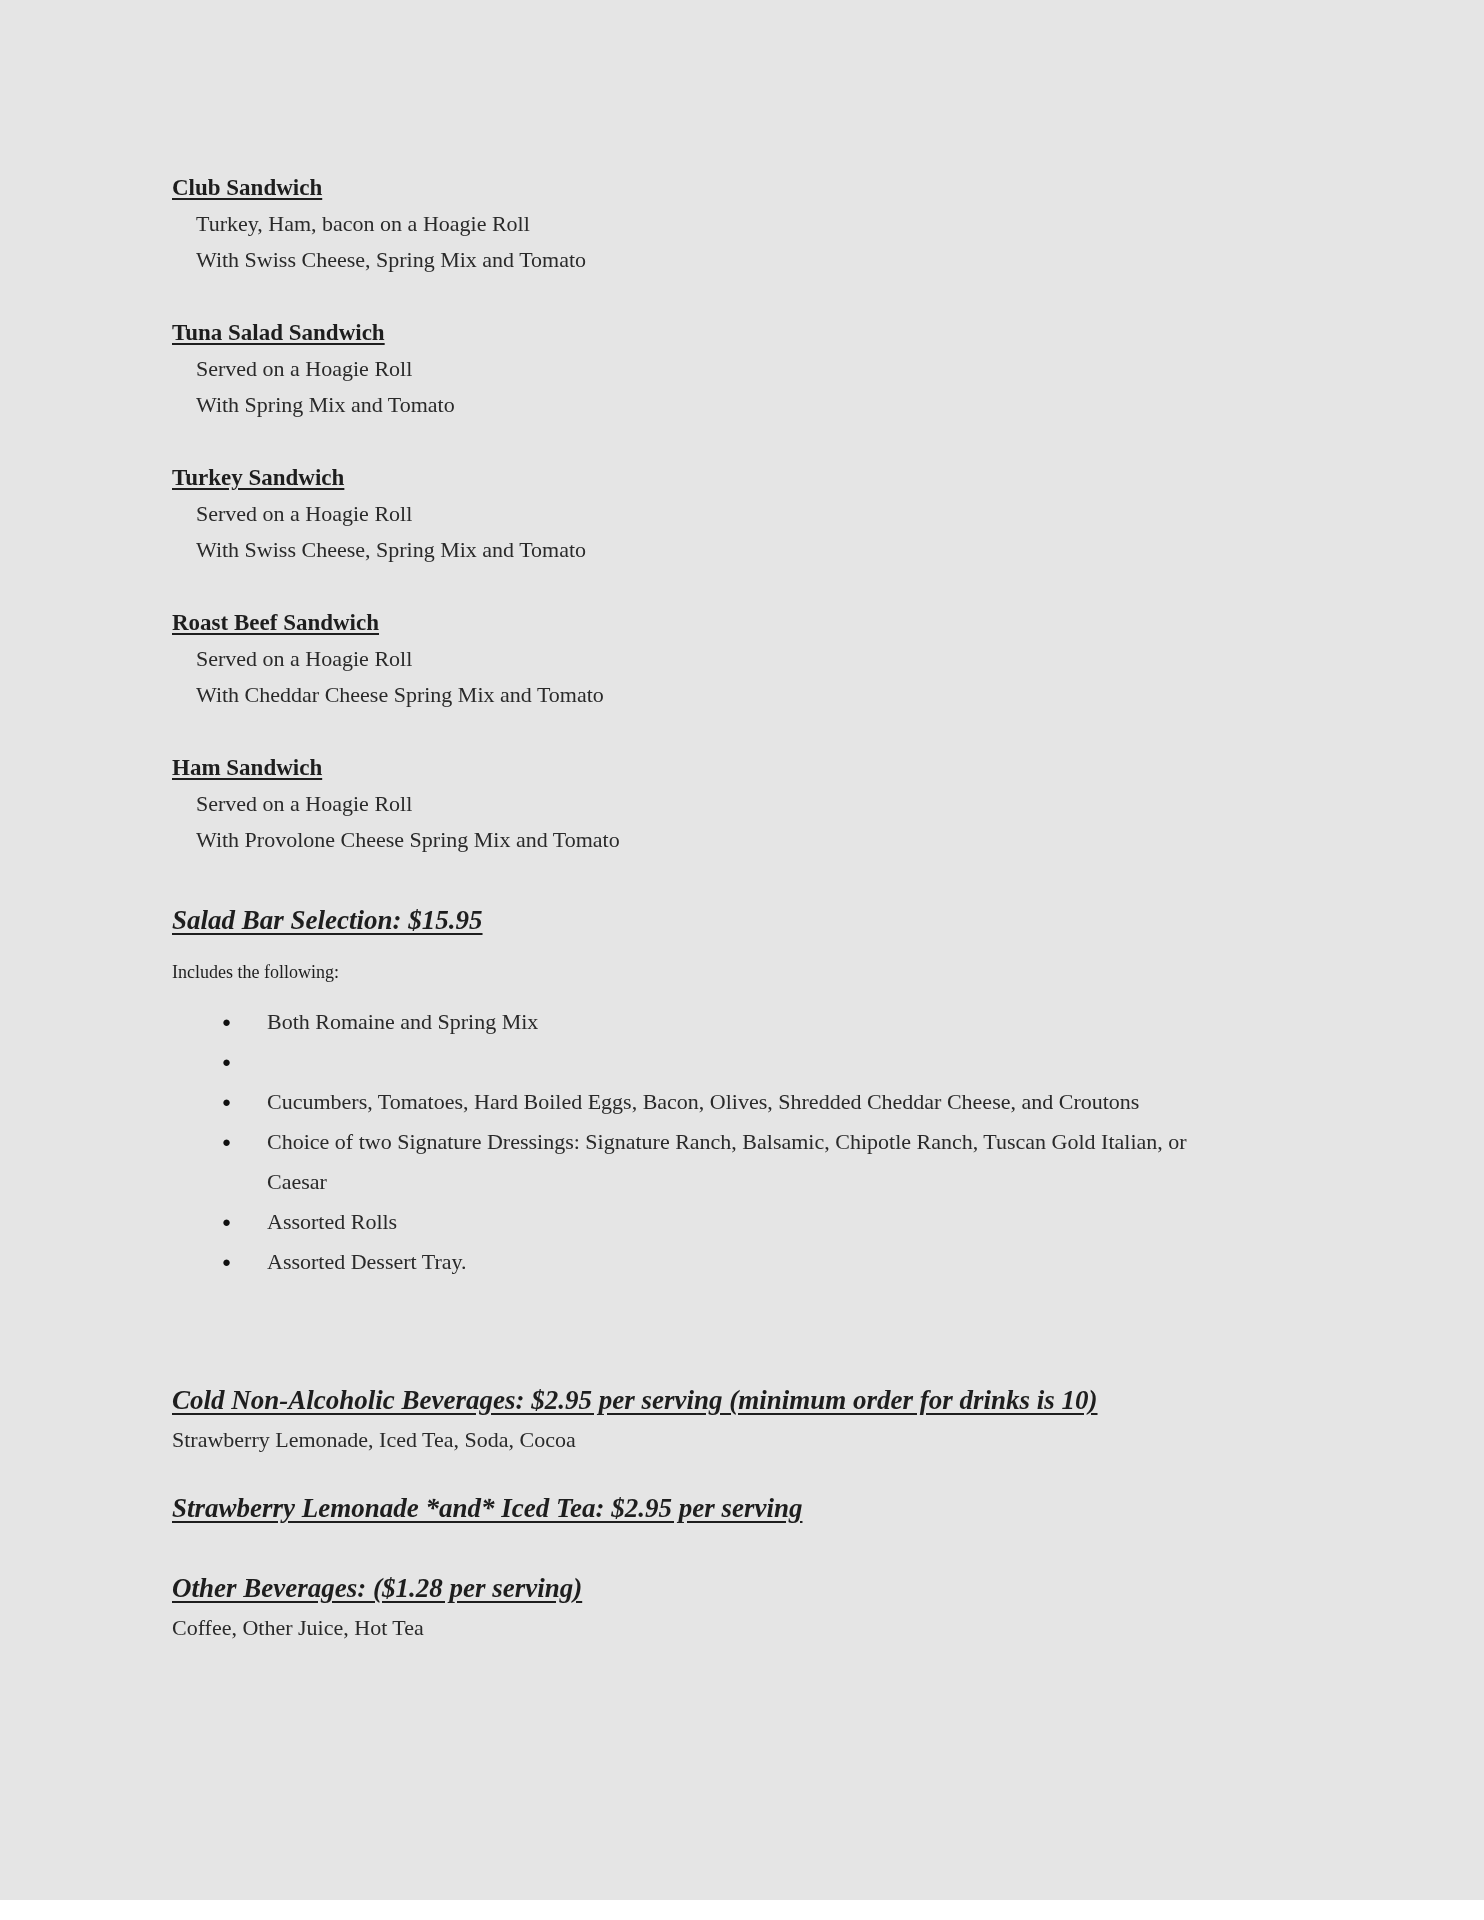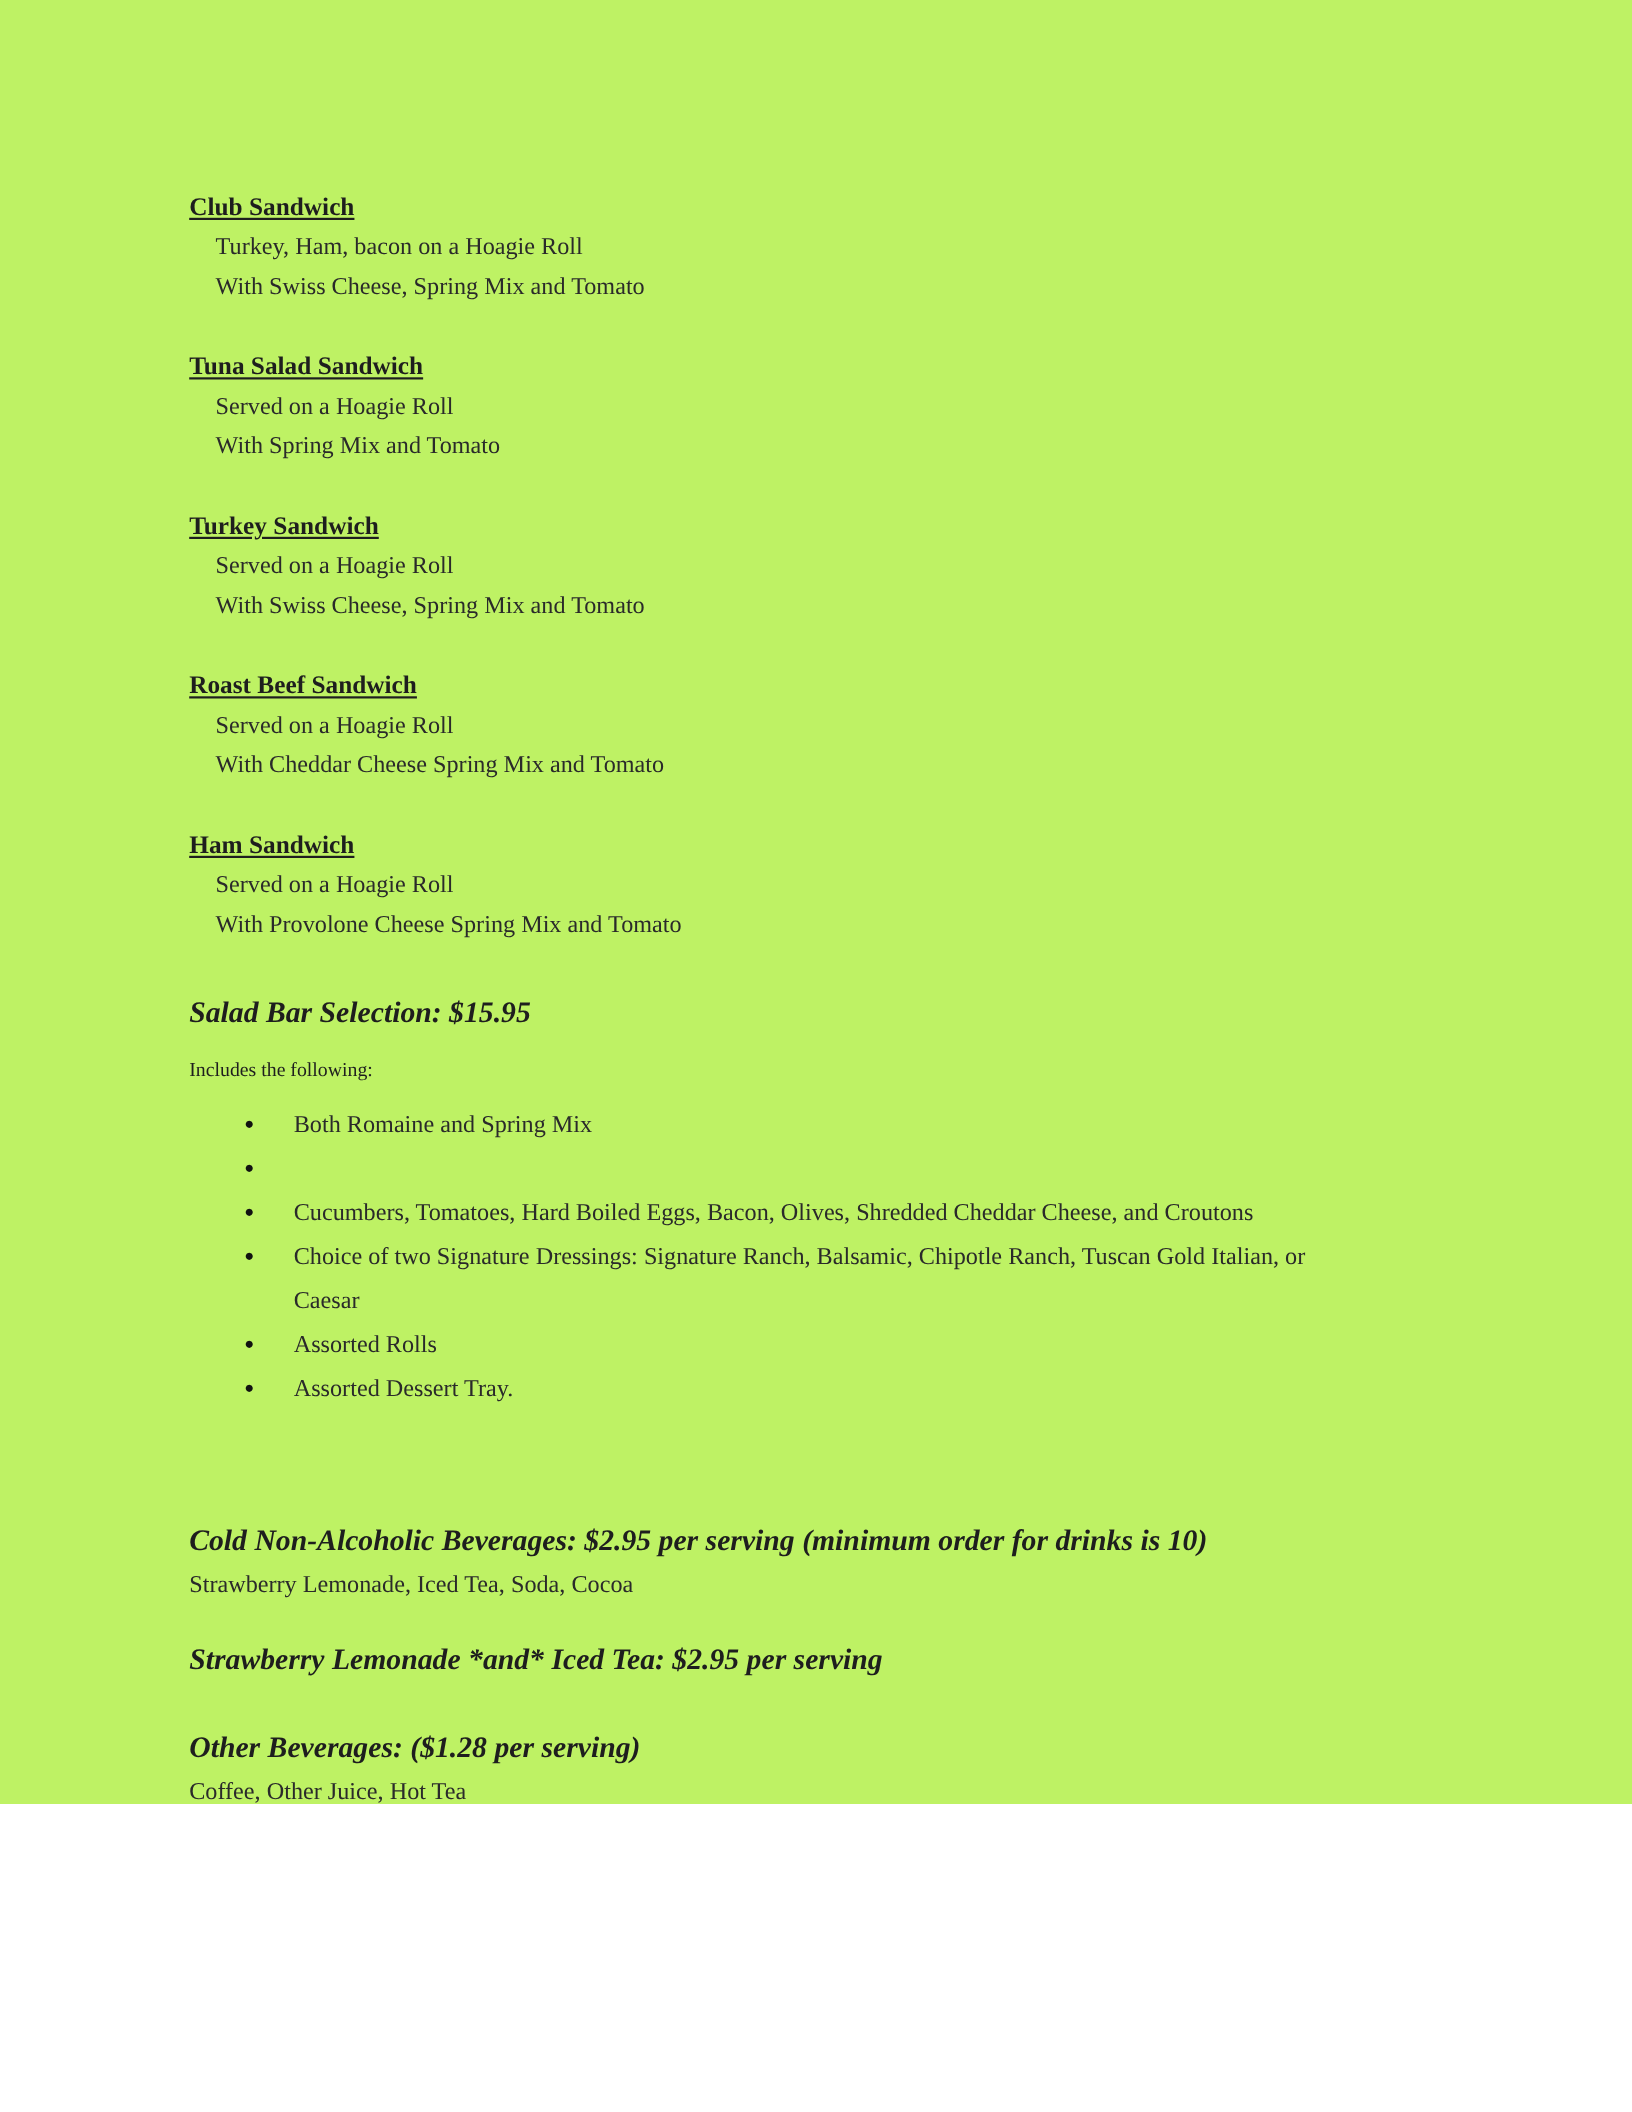--- a/index.html
+++ b/index.html
@@ -10,23 +10,23 @@
   body {
     width: 1484px;
     height: 1920px;
     font-family: "Liberation Serif", "DejaVu Serif", serif;
     color: #1e1e1e;
     overflow: hidden;
   }
   .page {
     box-sizing: border-box;
     width: 1484px;
-    height: 1640px;
+    height: 1900px;
     padding: 170px 69px 0 172px;
-    background: #bef264;
+    background: #e5e5e5;
   }
   
   .menu-item {
     font-size: 22px;
     line-height: 36px;
     margin: 0 0 37px 0;
   }
   .menu-item-title {
     font-weight: bold;
     text-decoration: underline;
@@ -36,20 +36,21 @@
   .menu-item-line {
     color: #2a2a2a;
     margin-left: 24px;
   }
   
   .section-heading {
     font-size: 27px;
     line-height: 44px;
     font-weight: bold;
     font-style: italic;
+    text-decoration: underline;
     text-underline-offset: 4px;
     margin: 0;
   }
   .salad-heading { margin-top: 40px; }
   .salad-intro {
     font-size: 18px;
     line-height: 36px;
     margin-top: 12px;
   }
   .bullet-list {

